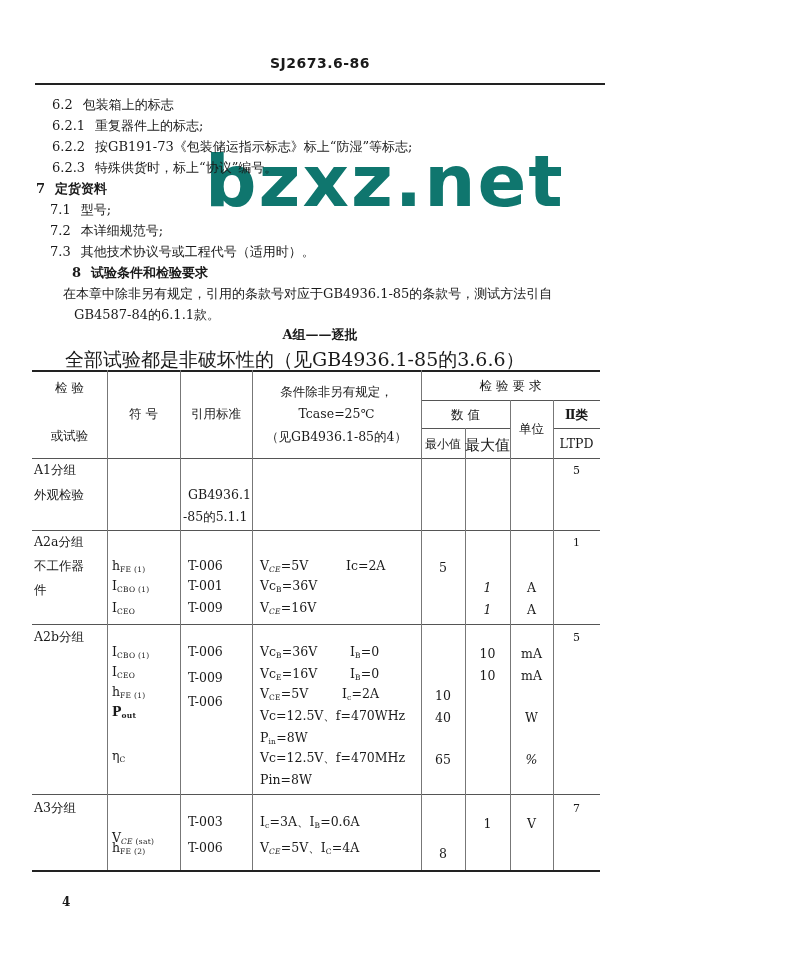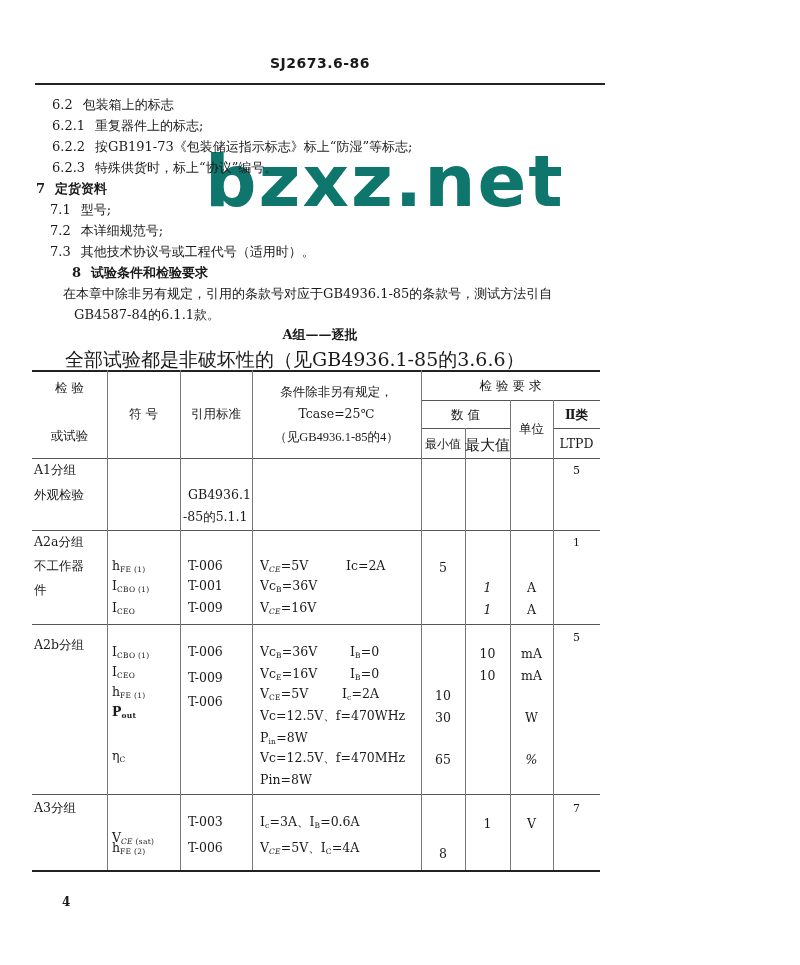--- a/index.html
+++ b/index.html
@@ -89,21 +89,21 @@
   <div class="vline" style="left:433px; top:58px; height:442px;"></div>
   <div class="vline" style="left:478px; top:30px; height:470px;"></div>
   <div class="vline" style="left:521px; top:30px; height:470px;"></div>
 
   <div class="cell c" style="left:0; width:75px; top:10px;">检  验</div>
   <div class="cell c" style="left:0; width:75px; top:58px;">或试验</div>
   <div class="cell c" style="left:75px; width:73px; top:36px;">符  号</div>
   <div class="cell c" style="left:148px; width:72px; top:36px;">引用标准</div>
   <div class="cell c" style="left:220px; width:169px; top:14px;">条件除非另有规定，</div>
   <div class="cell c" style="left:220px; width:169px; top:36px;">Tcase=25℃</div>
-  <div class="cell c" style="left:220px; width:169px; top:59px;font-family:Liberation Serif, serif;">（见GB4936.1-85的4）</div>
+  <div class="cell c" style="left:220px; width:169px; top:59px;">（见GB4936.1-85的4）</div>
   <div class="cell c" style="left:389px; width:179px; top:8px;">检  验  要  求</div>
   <div class="cell c" style="left:389px; width:89px; top:37px;">数     值</div>
   <div class="cell c" style="left:389px; width:44px; top:66px; font-size:12px;">最小值</div>
   <div class="cell c" style="left:433px; width:45px; top:66px; font-size:15px;">最大值</div>
   <div class="cell c" style="left:478px; width:43px; top:51px;">单位</div>
   <div class="cell c bold" style="left:521px; width:47px; top:37px;">Ⅱ类</div>
   <div class="cell c" style="left:521px; width:47px; top:66px;">LTPD</div>
 
   <div class="cell" style="left:2px; top:92px;">A1分组</div>
   <div class="cell" style="left:2px; top:117px;">外观检验</div>
@@ -127,21 +127,21 @@
   <div class="cell" style="left:228px; top:208px;">Vc<sub>B</sub>=36V</div>
   <div class="cell c" style="left:433px; width:45px; top:210px; font-style:italic;">1</div>
   <div class="cell c" style="left:478px; width:43px; top:210px;">A</div>
 
   <div class="cell" style="left:80px; top:230px;">I<sub>CEO</sub></div>
   <div class="cell" style="left:156px; top:230px;">T-009</div>
   <div class="cell" style="left:228px; top:230px;">V<sub><i class="it">CE</i></sub>=16V</div>
   <div class="cell c" style="left:433px; width:45px; top:232px; font-style:italic;">1</div>
   <div class="cell c" style="left:478px; width:43px; top:232px;">A</div>
 
-  <div class="cell" style="left:2px; top:259px;margin-top:8px;">A2b分组</div>
+  <div class="cell" style="left:2px; top:259px;">A2b分组</div>
   <div class="cell c" style="left:521px; width:47px; top:261px; font-size:11px;">5</div>
 
   <div class="cell" style="left:80px; top:274px;">I<sub>CBO (1)</sub></div>
   <div class="cell" style="left:156px; top:274px;">T-006</div>
   <div class="cell" style="left:228px; top:274px;">Vc<sub>B</sub>=36V</div>
   <div class="cell" style="left:318px; top:274px;">I<sub>B</sub>=0</div>
   <div class="cell c" style="left:433px; width:45px; top:276px;">10</div>
   <div class="cell c" style="left:478px; width:43px; top:276px;">mA</div>
 
   <div class="cell" style="left:80px; top:294px;">I<sub>CEO</sub></div>
@@ -153,21 +153,21 @@
 
   <div class="cell" style="left:80px; top:314px;">h<sub>FE (1)</sub></div>
   <div class="cell" style="left:156px; top:324px;">T-006</div>
   <div class="cell" style="left:228px; top:316px;">V<sub>CE</sub>=5V</div>
   <div class="cell" style="left:310px; top:316px;">I<sub>c</sub>=2A</div>
   <div class="cell c" style="left:389px; width:44px; top:318px;">10</div>
 
   <div class="cell" style="left:80px; top:334px;font-weight:bold;">P<sub>out</sub></div>
   <div class="cell" style="left:228px; top:338px;">Vc=12.5V、f=470WHz</div>
   <div class="cell" style="left:228px; top:360px;">P<sub>in</sub>=8W</div>
-  <div class="cell c" style="left:389px; width:44px; top:340px;">30</div>
+  <div class="cell c" style="left:389px; width:44px; top:340px;">40</div>
   <div class="cell c" style="left:478px; width:43px; top:340px;">W</div>
 
   <div class="cell" style="left:80px; top:378px;">η<sub>C</sub></div>
   <div class="cell" style="left:228px; top:380px;">Vc=12.5V、f=470MHz</div>
   <div class="cell" style="left:228px; top:402px;">Pin=8W</div>
   <div class="cell c" style="left:389px; width:44px; top:382px;">65</div>
   <div class="cell c" style="left:478px; width:43px; top:382px; font-style:italic;">%</div>
 
   <div class="cell" style="left:2px; top:430px;">A3分组</div>
   <div class="cell c" style="left:521px; width:47px; top:432px; font-size:11px;">7</div>

